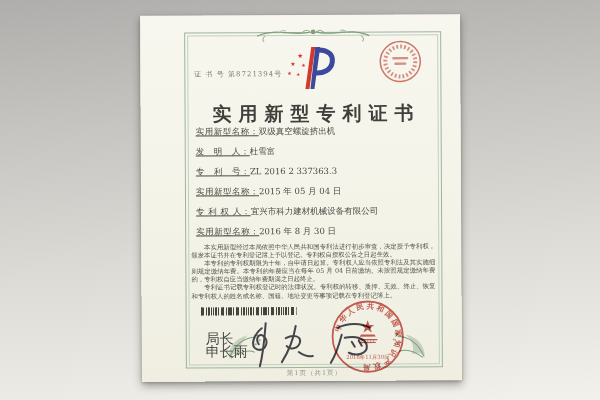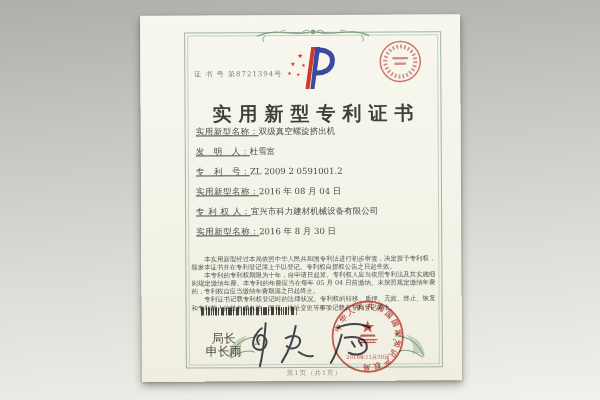--- a/index.html
+++ b/index.html
@@ -32,32 +32,32 @@
   .logo{position:absolute;left:144px;top:26px;}
   .title{
     position:absolute;left:44px;right:19px;top:86px;text-align:center;
     font-size:19px;font-weight:700;letter-spacing:7px;text-indent:7px;color:#3f3f3c;
   }
   .stamp-tr{position:absolute;left:238px;top:25px;opacity:.72;mix-blend-mode:multiply;}
   .fields{position:absolute;left:55px;top:106px;right:24px;}
   .field{height:20px;line-height:20px;font-size:8.5px;color:#4b4b46;white-space:nowrap;}
   .field .lbl{letter-spacing:.5px;text-decoration:underline;}
   .paras{
-    position:absolute;left:50px;right:26px;top:240px;
+    position:absolute;left:50px;right:26px;top:228px;
     font-size:6.4px;line-height:8.1px;text-align:justify;color:#55554e;
   }
   .paras p{margin:0;text-indent:2em;}
   .barcode{
     position:absolute;left:59px;top:292px;width:96px;height:8px;
     background-image:
       repeating-linear-gradient(90deg,#26261f 0 1px,transparent 1px 2.5px),
       repeating-linear-gradient(90deg,#26261f 0 2px,transparent 2px 7px);
     opacity:.85;
   }
-  .director{position:absolute;left:64px;top:317px;font-size:12px;line-height:13px;color:#4b4b46;text-align:center;}
+  .director{position:absolute;left:64px;top:317px;font-size:14px;line-height:13px;color:#4b4b46;}
   .signature{position:absolute;left:100px;top:303px;}
   .bigseal{position:absolute;left:189px;top:285px;opacity:.85;mix-blend-mode:multiply;}
   .pageno{
     position:absolute;left:44px;right:19px;top:354px;text-align:center;
     font-size:6.5px;letter-spacing:1px;color:#8f8f86;
   }
 </style>
 </head>
 <body>
 
@@ -112,24 +112,24 @@
   </svg>
 
   <div class="fields">
     <div class="field">
       <span class="lbl">实用新型名称：</span><span class="val">双级真空螺旋挤出机</span>
     </div>
     <div class="field">
       <span class="lbl">发　明　人：</span><span class="val">杜雪富</span>
     </div>
     <div class="field">
-      <span class="lbl">专　利　号：</span><span class="val">ZL 2009 2 0591001.2</span>
+      <span class="lbl">专　利　号：</span><span class="val">ZL 2016 2 337363.3</span>
     </div>
     <div class="field">
-      <span class="lbl">实用新型名称：</span><span class="val">2016 年 08 月 04 日</span>
+      <span class="lbl">实用新型名称：</span><span class="val">2015 年 05 月 04 日</span>
     </div>
     <div class="field">
       <span class="lbl">专 利 权 人：</span><span class="val">宜兴市科力建材机械设备有限公司</span>
     </div>
     <div class="field">
       <span class="lbl">实用新型名称：</span><span class="val">2016 年 8 月 30 日</span>
     </div>
   </div>
 
   <div class="paras">

